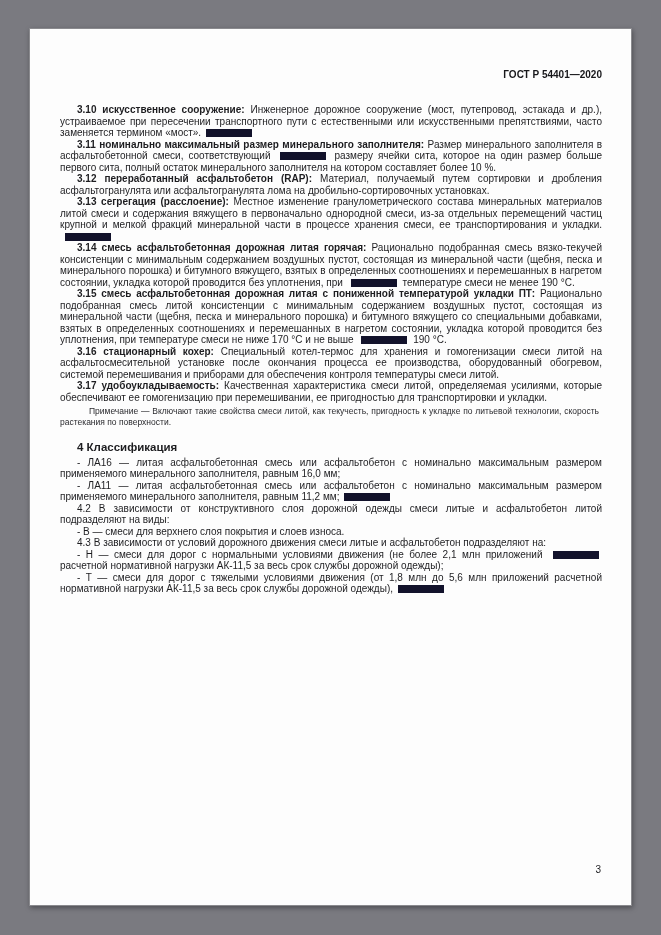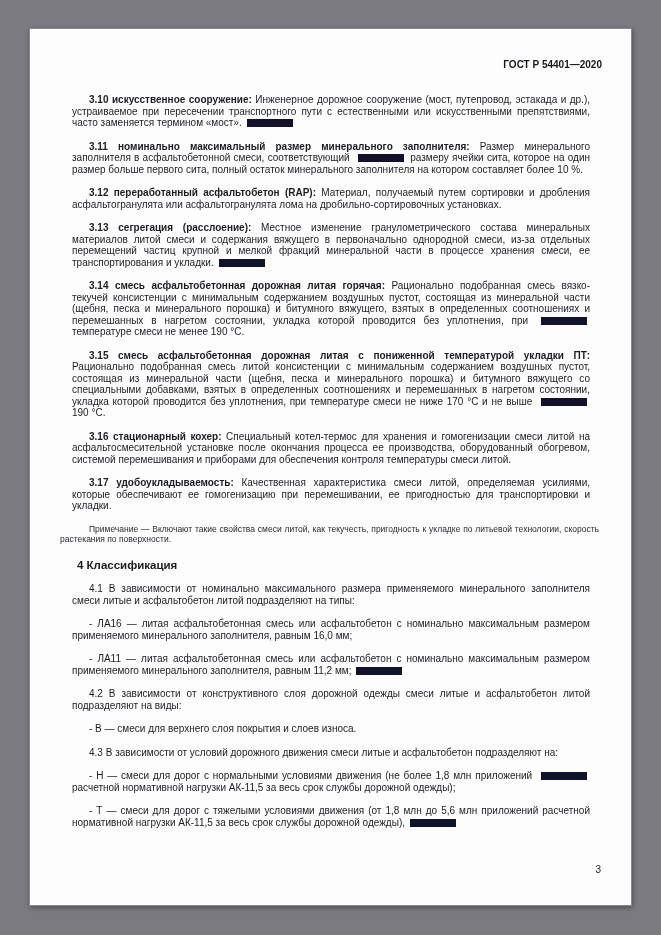--- a/index.html
+++ b/index.html
@@ -9,39 +9,39 @@
     background: #7a7a80;
     font-family: "Liberation Sans", "DejaVu Sans", sans-serif;
     position: relative; overflow: hidden;
   }
   .page {
     position: absolute; left: 29px; top: 28px;
     width: 603px; height: 878px;
     background: #fdfdfd;
     border: 1px solid #8a8a8e;
     box-shadow: 1px 2px 5px rgba(0,0,0,0.35);
-    padding: 30px 29px 0 30px;
+    padding: 40px 29px 0 30px;
   }
   .doc-header {
     text-align: right; font-weight: bold;
     font-size: 10px; line-height: 11px;
     color: #17171a; margin-bottom: 24px;
   }
   .body-text {
     font-size: 10px; line-height: 11.5px;
     color: #1d1d20; text-align: justify;
   }
-  .body-text p { margin: 12px; text-indent: 17px; }
+  .body-text p { margin: 0; text-indent: 17px; }
   .body-text p.note {
     font-size: 8.5px; line-height: 10.5px;
     text-indent: 29px; margin: 3px 3px 0 0; color: #2a2a2e;
   }
   .body-text p.heading {
     font-size: 11.5px; font-weight: bold;
-    margin: 15px 0 11px 0;
+    margin: 15px 0 3px 0;
   }
   .mark {
     display: inline-block; width: 46px; height: 8px;
     background: #12122b; vertical-align: -1px;
     margin: 0 3px 0 5px;
   }
   .page-number {
     position: absolute; right: 30px; bottom: 30px;
     font-size: 10px; color: #1d1d20;
   }
@@ -56,24 +56,23 @@
       <p class="definition"><b>3.10 искусственное сооружение:</b> <span>Инженерное дорожное сооружение (мост, путепровод, эстакада и др.), устраиваемое при пересечении транспортного пути с естественными или искусственными препятствиями, часто заменяется термином «мост».</span><span class="mark"></span></p>
       <p class="definition"><b>3.11 номинально максимальный размер минерального заполнителя:</b> <span>Размер минерального заполнителя в асфальтобетонной смеси, соответствующий</span> <span class="mark"></span> <span>размеру ячейки сита, которое на один размер больше первого сита, полный остаток минерального заполнителя на котором составляет более 10 %.</span></p>
       <p class="definition"><b>3.12 переработанный асфальтобетон (RAP):</b> <span>Материал, получаемый путем сортировки и дробления асфальтогранулята или асфальтогранулята лома на дробильно-сортировочных установках.</span></p>
       <p class="definition"><b>3.13 сегрегация (расслоение):</b> <span>Местное изменение гранулометрического состава минеральных материалов литой смеси и содержания вяжущего в первоначально однородной смеси, из-за отдельных перемещений частиц крупной и мелкой фракций минеральной части в процессе хранения смеси, ее транспортирования и укладки.</span><span class="mark"></span></p>
       <p class="definition"><b>3.14 смесь асфальтобетонная дорожная литая горячая:</b> <span>Рационально подобранная смесь вязко-текучей консистенции с минимальным содержанием воздушных пустот, состоящая из минеральной части (щебня, песка и минерального порошка) и битумного вяжущего, взятых в определенных соотношениях и перемешанных в нагретом состоянии, укладка которой проводится без уплотнения, при</span> <span class="mark"></span> <span>температуре смеси не менее 190 °С.</span></p>
       <p class="definition"><b>3.15 смесь асфальтобетонная дорожная литая с пониженной температурой укладки ПТ:</b> <span>Рационально подобранная смесь литой консистенции с минимальным содержанием воздушных пустот, состоящая из минеральной части (щебня, песка и минерального порошка) и битумного вяжущего со специальными добавками, взятых в определенных соотношениях и перемешанных в нагретом состоянии, укладка которой проводится без уплотнения, при температуре смеси не ниже 170 °С и не выше</span> <span class="mark"></span> <span>190 °С.</span></p>
       <p class="definition"><b>3.16 стационарный кохер:</b> <span>Специальный котел-термос для хранения и гомогенизации смеси литой на асфальтосмесительной установке после окончания процесса ее производства, оборудованный обогревом, системой перемешивания и приборами для обеспечения контроля температуры смеси литой.</span></p>
       <p class="definition"><b>3.17 удобоукладываемость:</b> <span>Качественная характеристика смеси литой, определяемая усилиями, которые обеспечивают ее гомогенизацию при перемешивании, ее пригодностью для транспортировки и укладки.</span></p>
       <p class="note"><span>Примечание — Включают такие свойства смеси литой, как текучесть, пригодность к укладке по литьевой технологии, скорость растекания по поверхности.</span></p>
       <p class="heading"><span>4 Классификация</span></p>
-      <p class="para"><span>4.1 В зависимости от номинально максимального размера применяемого минерального заполнителя смеси литые и асфальтобетон литой подразделяют на типы:</span></p>
       <p class="item"><span>- ЛА16 — литая асфальтобетонная смесь или асфальтобетон с номинально максимальным размером применяемого минерального заполнителя, равным 16,0 мм;</span></p>
       <p class="item"><span>- ЛА11 — литая асфальтобетонная смесь или асфальтобетон с номинально максимальным размером применяемого минерального заполнителя, равным 11,2 мм;</span><span class="mark"></span></p>
       <p class="para"><span>4.2 В зависимости от конструктивного слоя дорожной одежды смеси литые и асфальтобетон литой подразделяют на виды:</span></p>
       <p class="item"><span>- В — смеси для верхнего слоя покрытия и слоев износа.</span></p>
       <p class="para"><span>4.3 В зависимости от условий дорожного движения смеси литые и асфальтобетон подразделяют на:</span></p>
-      <p class="item"><span>- Н — смеси для дорог с нормальными условиями движения (не более 1,8 млн приложений</span> <span class="mark"></span> <span>расчетной нормативной нагрузки АК-11,5 за весь срок службы дорожной одежды);</span></p>
+      <p class="item"><span>- Н — смеси для дорог с нормальными условиями движения (не более 2,1 млн приложений</span> <span class="mark"></span> <span>расчетной нормативной нагрузки АК-11,5 за весь срок службы дорожной одежды);</span></p>
       <p class="item"><span>- Т — смеси для дорог с тяжелыми условиями движения (от 1,8 млн до 5,6 млн приложений расчетной нормативной нагрузки АК-11,5 за весь срок службы дорожной одежды),</span><span class="mark"></span></p>
     </div>
 
   <div class="page-number">3</div>
 </div>
 
 </body></html>

